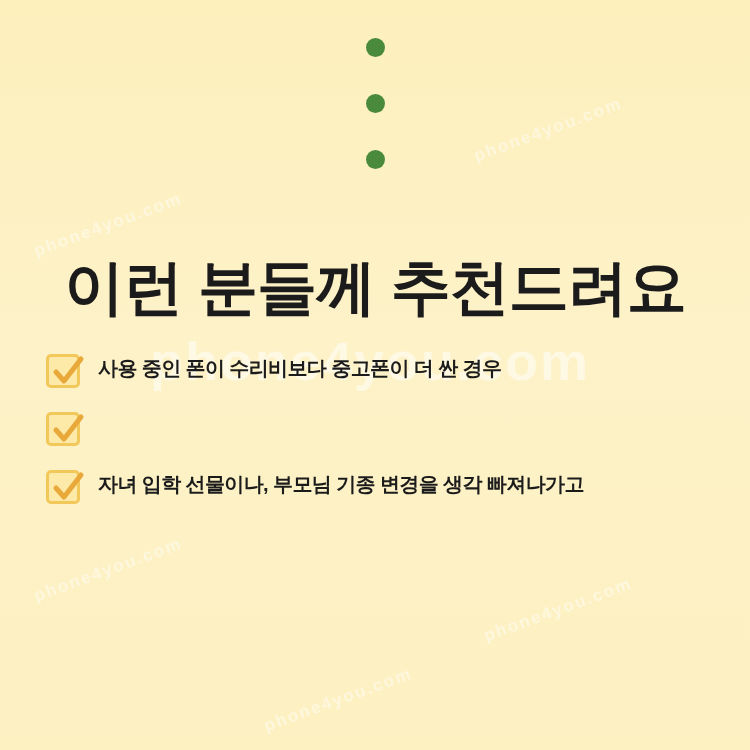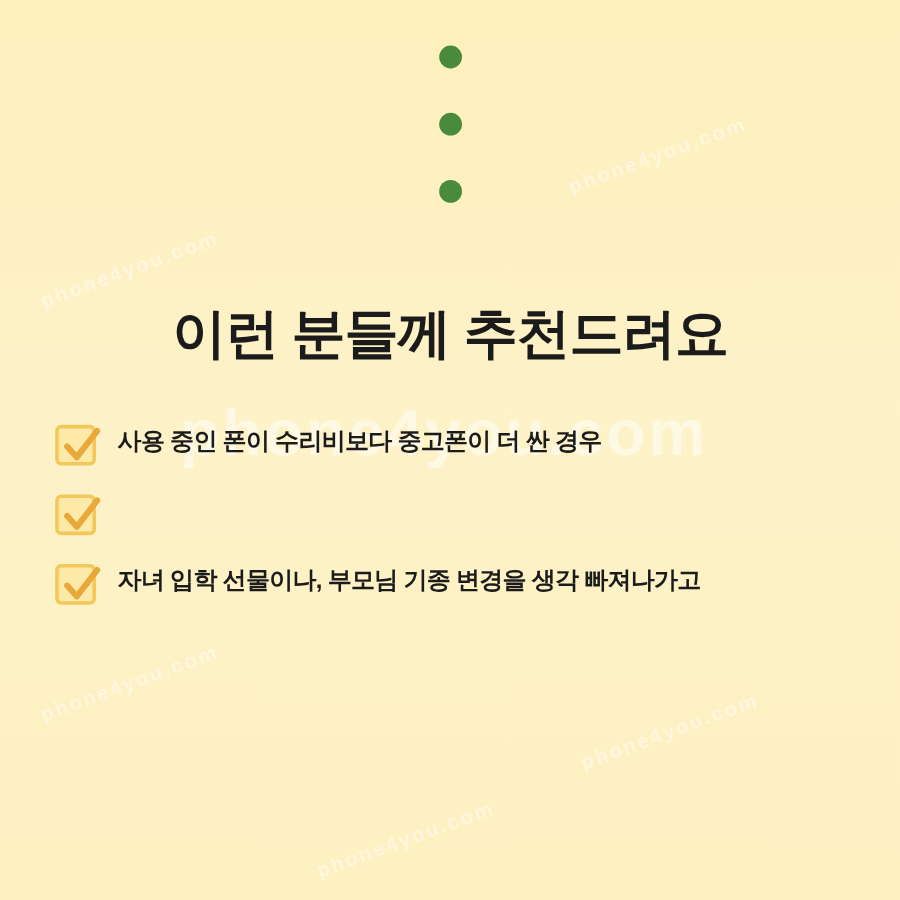--- a/index.html
+++ b/index.html
@@ -64,21 +64,21 @@
     background: #4a8a3c;
     margin: 0 auto 37px auto;
   }
 
   .title {
     position: absolute;
     top: 248px;
     left: 0;
     width: 750px;
     text-align: center;
-    font-size: 45px;
+    font-size: 60px;
     font-weight: bold;
     color: #1b1b1b;
     letter-spacing: -1px;
   }
 
   .list {
     position: absolute;
     top: 352px;
     left: 46px;
     width: 670px;

